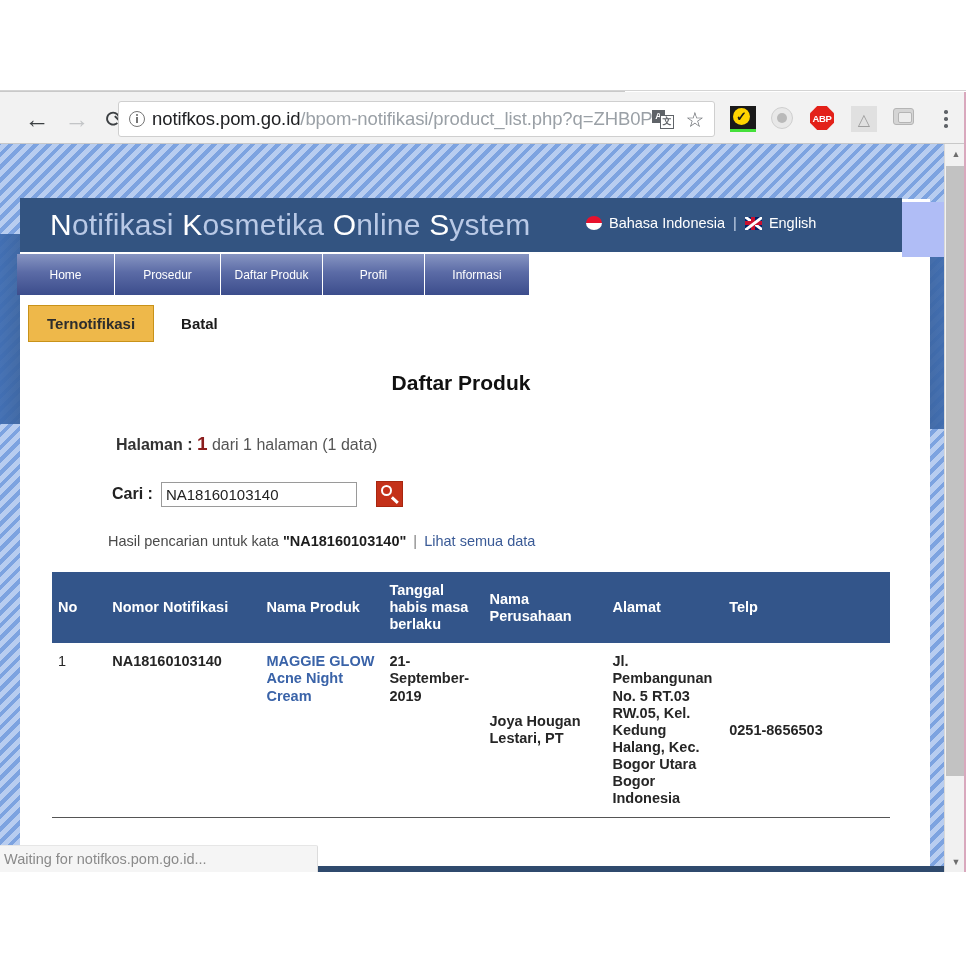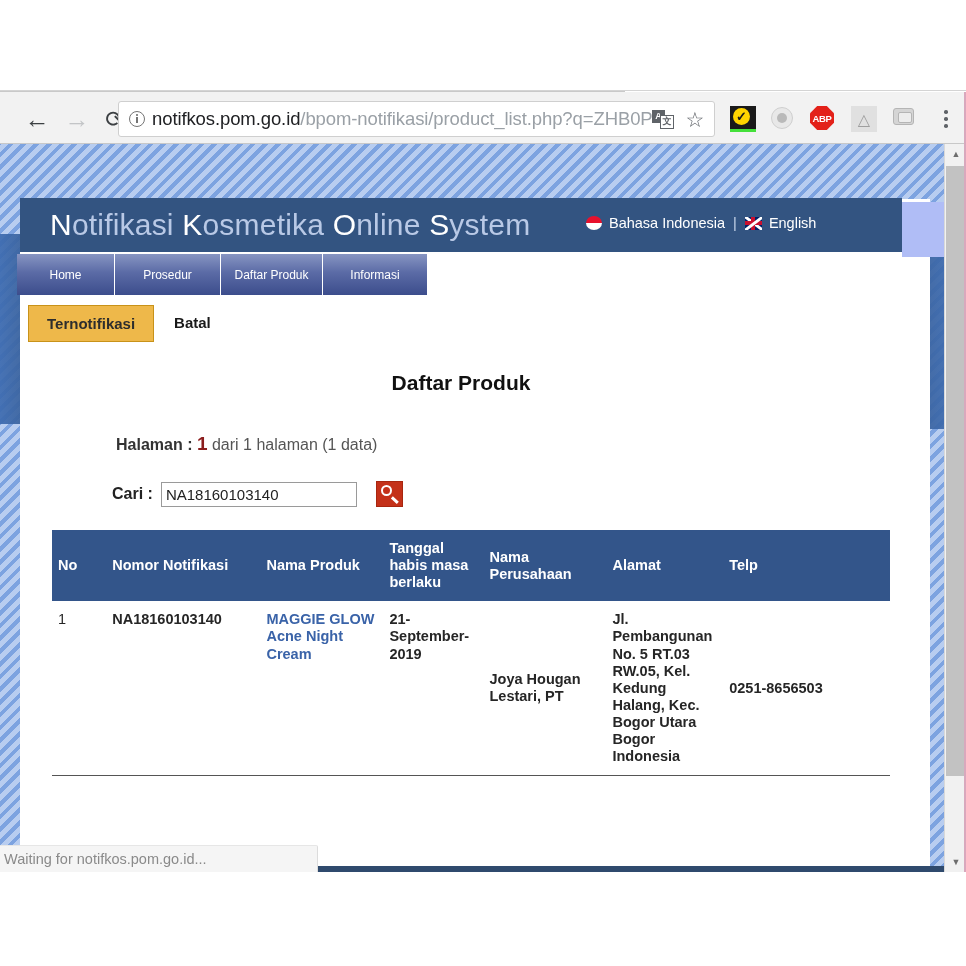--- a/index.html
+++ b/index.html
@@ -228,21 +228,21 @@
     color: #ffffff; font-size: 12px;
     background: linear-gradient(180deg,#8795c2 0%, #5b6ba6 45%, #3c4d8c 100%);
     border-right: 1px solid #ffffff;
     white-space: nowrap;
   }
   .nav-item:last-child { border-right: none; }
 
   
   #sub-tabs {
     position: absolute; left: 28px; top: 161px;
-    display: flex; align-items: flex-start; gap: 0px;
+    display: flex; align-items: center; gap: 7px;
   }
   #tab-ternotifikasi {
     background: #eeb84a; border: 1px solid #c89219;
     padding: 9px 18px; font-size: 15px; font-weight: bold; color: #2d2d2d;
   }
   #tab-batal {
     padding: 9px 20px; font-size: 15px; font-weight: bold; color: #1a1a1a;
   }
 
   
@@ -438,20 +438,21 @@
             <i></i>
           </span>
         <span>English</span>
       </div>
     </div>
 
     <div id="main-nav">
       <div class="nav-item" style="width:98px">Home</div>
       <div class="nav-item" style="width:106px">Prosedur</div>
       <div class="nav-item" style="width:102px">Daftar Produk</div>
+      <div class="nav-item" style="width:102px">Profil</div>
       <div class="nav-item" style="width:104px">Informasi</div>
     </div>
 
     <div id="sub-tabs">
       <div id="tab-ternotifikasi">Ternotifikasi</div>
       <div id="tab-batal">Batal</div>
     </div>
 
     <div id="content">
 
@@ -465,20 +466,26 @@
 
       <div id="search-row">
         <span id="search-label">Cari :</span>
         <input id="search-input" type="text" value="NA18160103140" style="">
         <div id="search-go">
           <span class="mg"></span>
           <span class="hdl"></span>
         </div>
       </div>
 
+      <div id="search-note">
+        <span>Hasil pencarian untuk kata</span>
+        <b>"NA18160103140"</b>
+        <span class="sep">|</span>
+        <a href="#">Lihat semua data</a>
+      </div>
 
       <table id="prod-table">
         <thead>
           <tr>
             <th class="col-no">No</th>
             <th class="col-nomor">Nomor Notifikasi</th>
             <th class="col-nama">Nama Produk</th>
             <th class="col-tgl">Tanggal habis masa berlaku</th>
             <th class="col-perus">Nama Perusahaan</th>
             <th class="col-alamat">Alamat</th>

